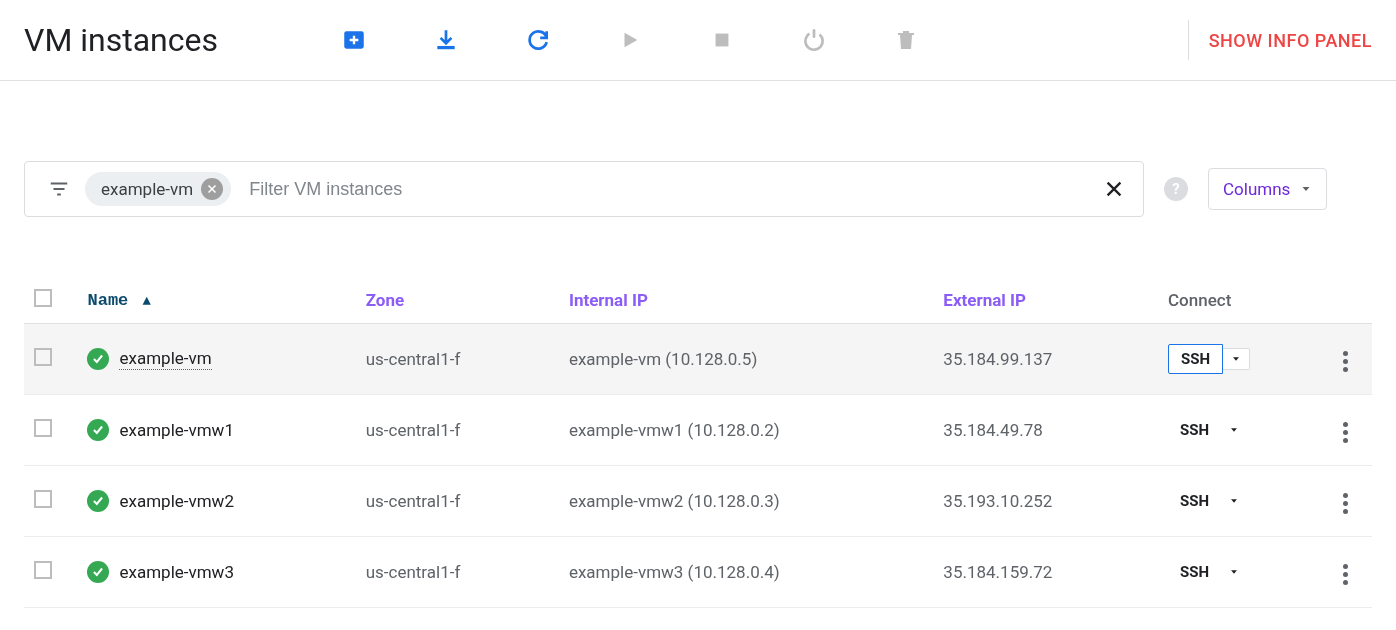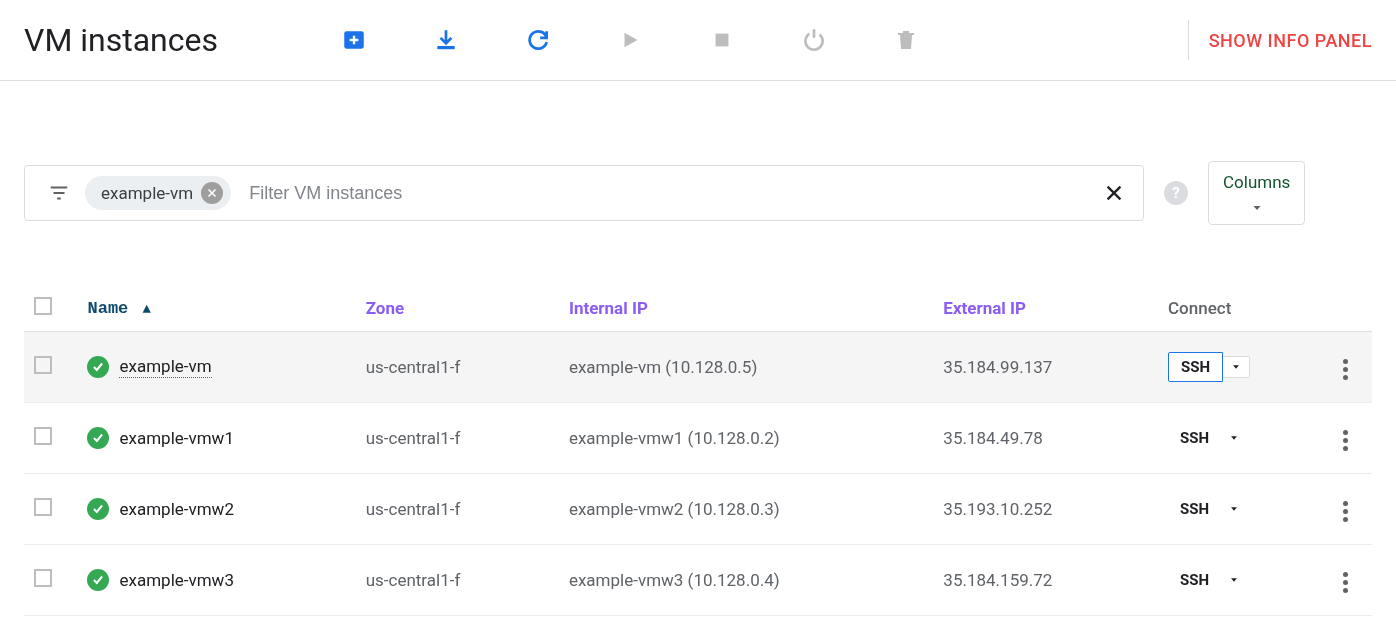--- a/index.html
+++ b/index.html
@@ -115,24 +115,23 @@
     font-weight: bold;
     font-size: 15px;
   }
   .columns-btn {
     display: flex;
     align-items: center;
     border: 1px solid #dadce0;
     border-radius: 4px;
     padding: 10px 14px;
     font-size: 17px;
-    color: #14532d;
+    color: #6d28d9;
     cursor: pointer;
     gap: 10px;
-    flex-direction: column;
   }
   .table {
     width: calc(100% - 48px);
     margin: 40px 24px 0 24px;
     border-collapse: collapse;
   }
   .table th {
     text-align: left;
     font-size: 17px;
     font-weight: 700;

